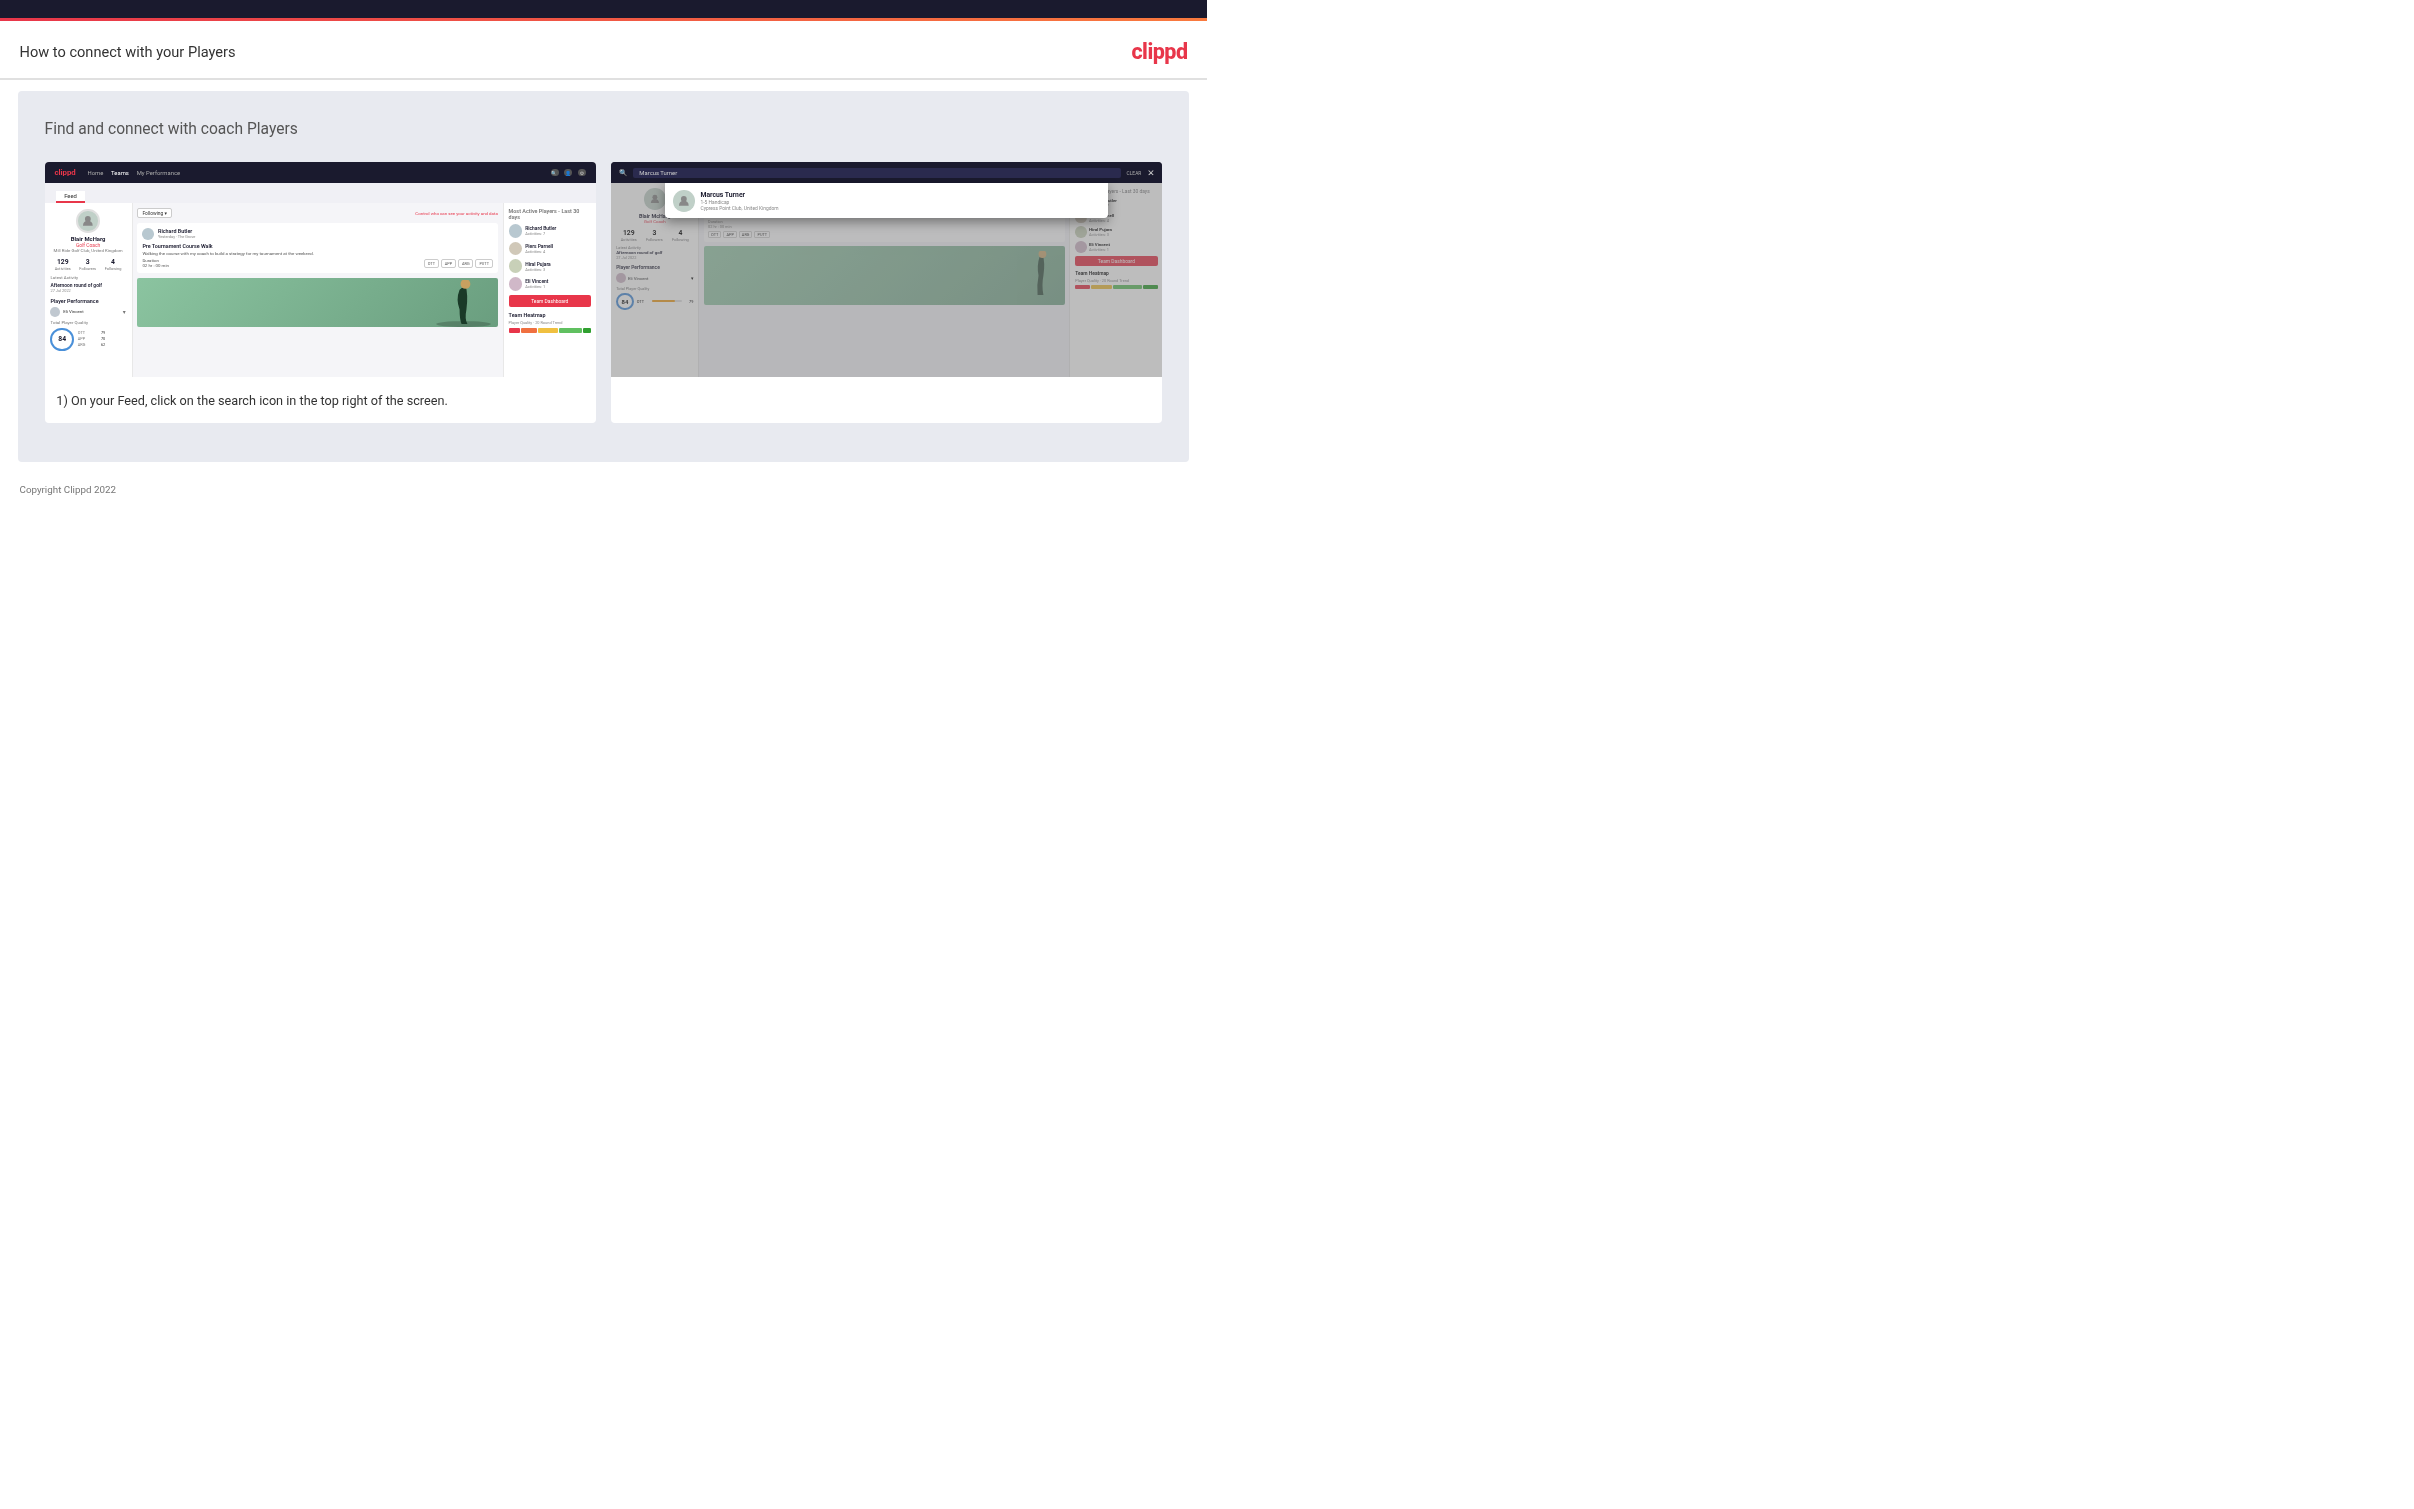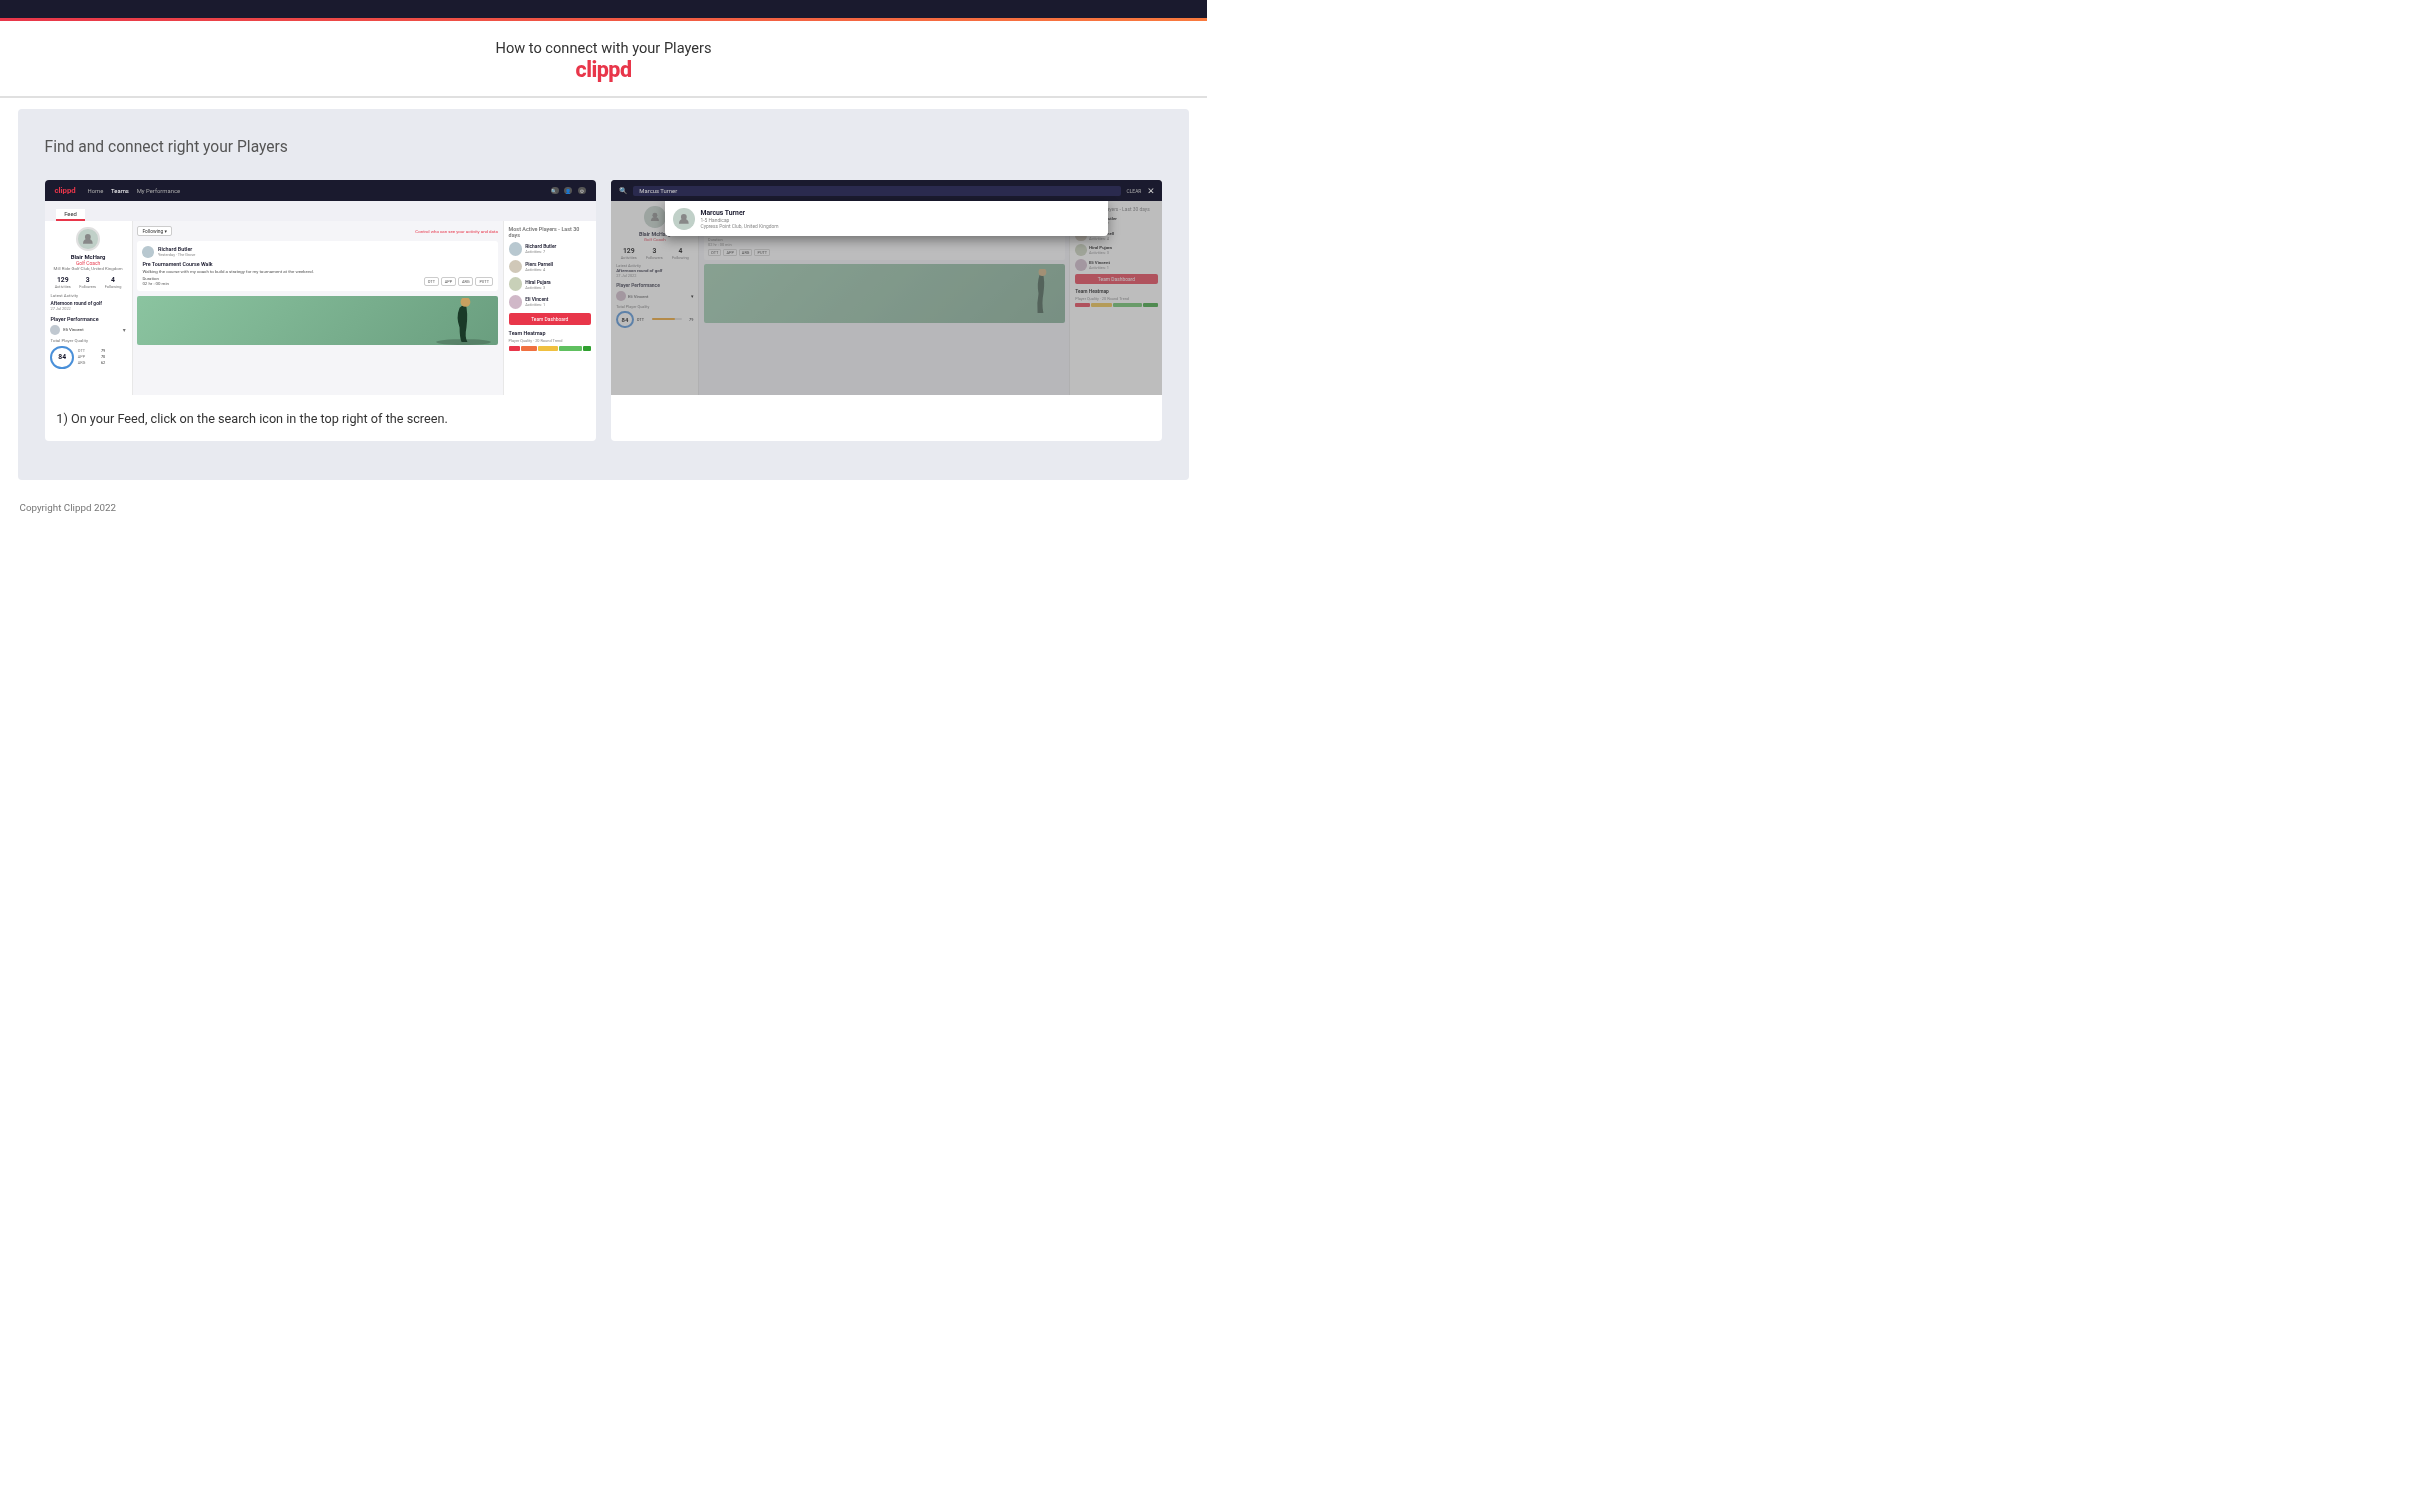--- a/index.html
+++ b/index.html
@@ -10,21 +10,20 @@
       min-height: 755px;
     }
 
     
     .header {
       display: flex;
       justify-content: space-between;
       align-items: center;
       padding: 17.6px 19.5px 13.7px 19.5px;
       border-bottom: 1px solid #e0e0e0;
-      flex-direction: column;
     }
     .header-title {
       font-size: 14.6px;
       color: #333;
       font-weight: 400;
     }
     .logo {
       font-size: 21.5px;
       font-weight: 700;
       color: #e8364a;
@@ -425,21 +424,21 @@
 <div style="height:3.9px;background:linear-gradient(to right,#e8364a,#f97a3e);width:100%;"></div>
 
 <div class="header">
   <span class="header-title">How to connect with your Players</span>
   <span class="logo" style="color:#e8364a;font-size:21.5px;font-weight:800;">clippd</span>
 </div>
 
 <div style="height:1px;background:#e0e0e0;margin:0 0 0 0;"></div>
 
 <div class="main-content">
-  <div class="hero-subtitle">Find and connect right your Players</div>
+  <div class="hero-subtitle">Find and connect with coach Players</div>
 
   <div class="panels">
 
     <div class="panel">
       <div class="screenshot" style="height:215px;">
 
         <div class="ss-nav">
           <span class="ss-logo">clippd</span>
           <div class="ss-nav-items">
             <span class="ss-nav-item">Home</span>

